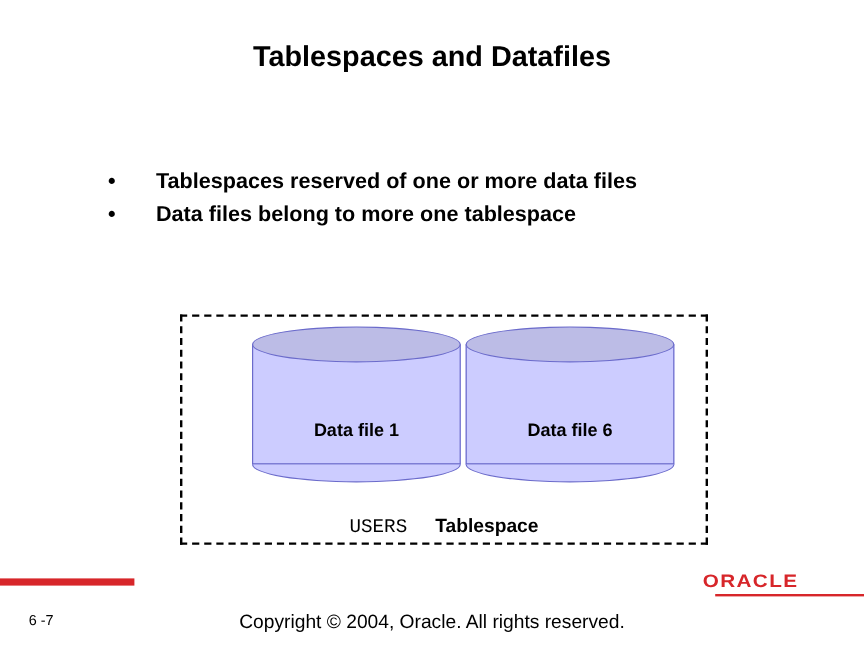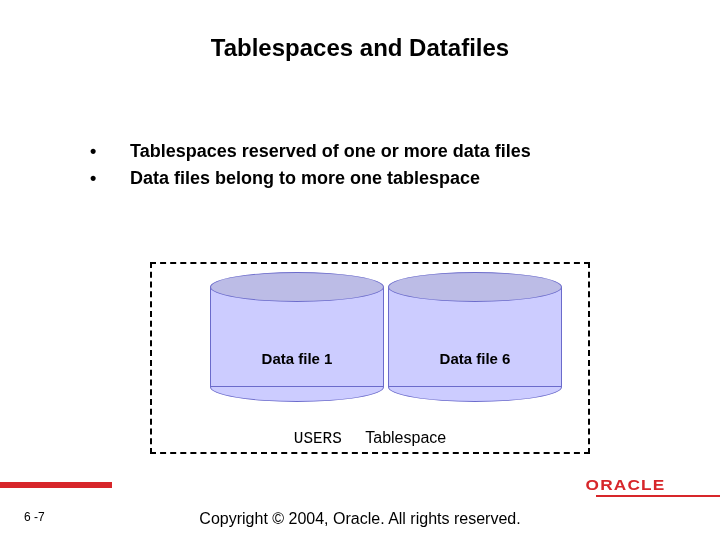--- a/index.html
+++ b/index.html
@@ -31,21 +31,21 @@
     position: absolute; top: 0; left: 0; width: 174px; height: 30px;
     background: #bcbce6; border: 1px solid #6b6bcb; border-radius: 50%;
     z-index: 2;
   }
   .cyl-label {
     position: absolute; top: 78px; width: 100%; text-align: center;
     font-size: 15px; font-weight: bold; z-index: 3;
   }
   .tablespace-label { position: absolute; bottom: 4px; left: 0; right: 0; text-align: center; font-size: 16px; }
   .tablespace-label .ts-name { font-family: "Courier New", monospace; font-weight: normal; }
-  .tablespace-label .ts-word { font-weight: normal; margin-left: 19px; }
+  .tablespace-label .ts-word { font-weight: bold; margin-left: 19px; }
   .red-line { position: absolute; left: 0; top: 482px; width: 112px; height: 6px; background: #d7262a; }
   .page-num { position: absolute; left: 24px; top: 510px; font-size: 12px; }
   .copyright { position: absolute; left: 0; right: 0; top: 510px; text-align: center; font-size: 16px; }
   .logo { position: absolute; right: 0; top: 476px; width: 124px; height: 16px; }
   .logo-word {
     font-family: Arial, Helvetica, sans-serif;
     font-size: 15px; font-weight: 800; letter-spacing: 1px; color: #d7262a;
     display: inline-block; transform: scaleX(1.15); transform-origin: right center;
   }
   .logo-line { height: 2px; background: #d7262a; margin-top: 1px; }

